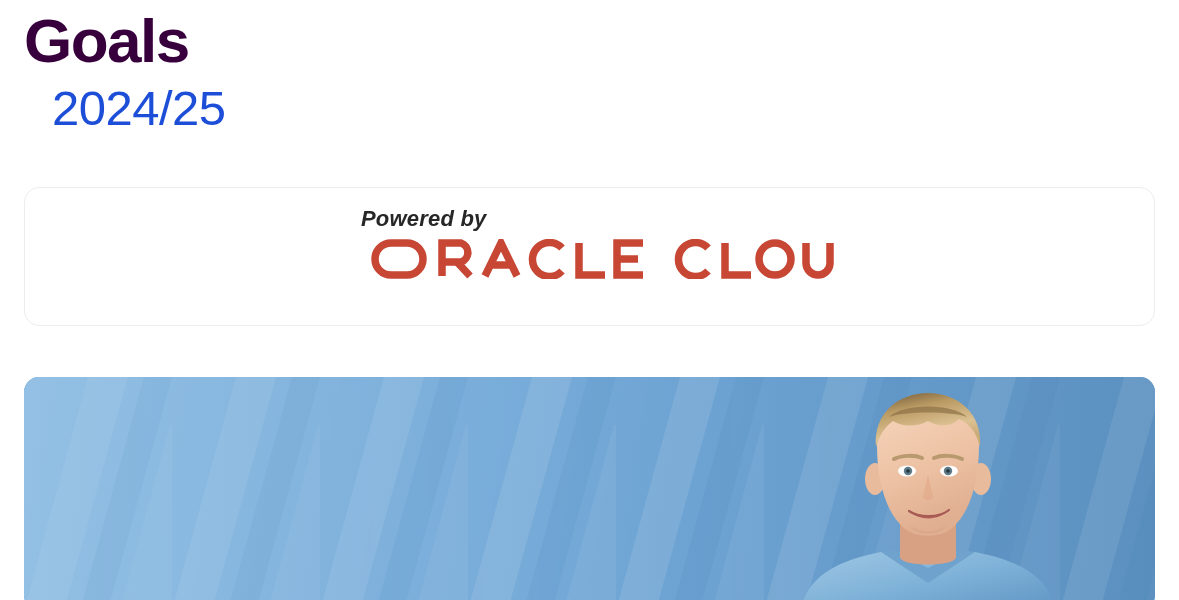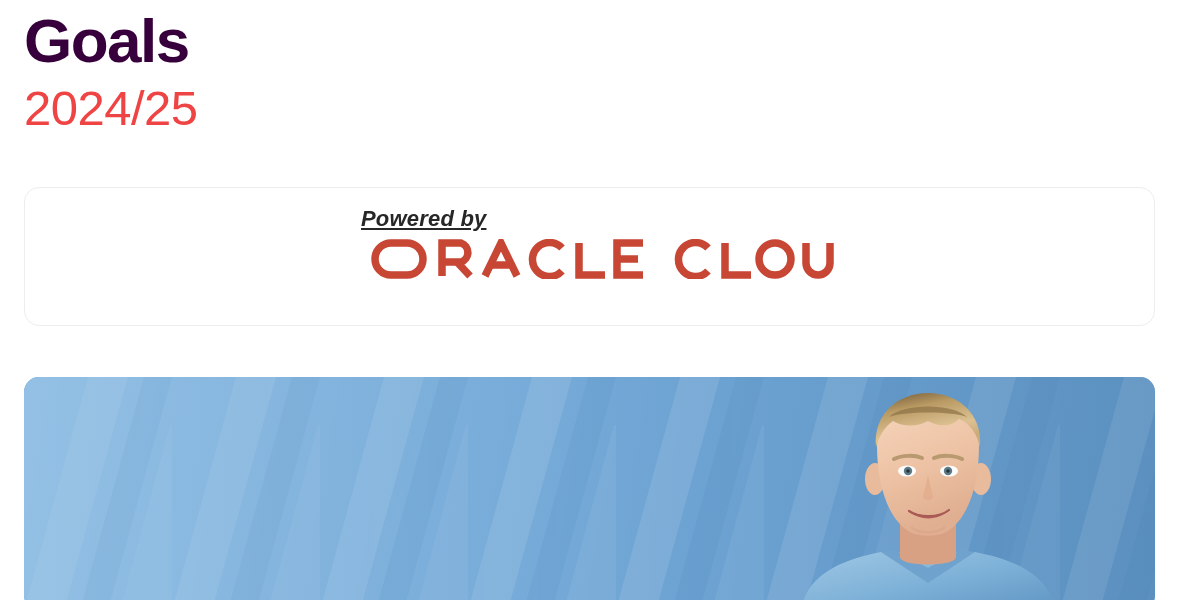--- a/index.html
+++ b/index.html
@@ -14,41 +14,40 @@
 
   
   .header { position:absolute; left:24px; top:0px; }
   .title {
     font-size:62px; font-weight:bold; color:#37003C;
     letter-spacing:-1.5px; line-height:1.08;
     margin-top:8px;
     font-family:"Liberation Sans", sans-serif;
   }
   .subtitle {
-    font-size:49px; font-weight:400; color:#ef4444;
-    letter-spacing:-0.5px; line-height:1.2; margin-top:4px;
+    font-size:49px; font-weight:400; color:#1d4ed8;
+    letter-spacing:-0.5px; line-height:1.2; margin-top:4px;margin-left:28px;
   }
 
   
   .oracle-card {
     position:absolute; left:24px; top:187px;
     width:1131px; height:139px;
     background:#ffffff;
     border:1.5px solid #ededed;
     border-radius:15px;
   }
   .oracle-inner {
     position:absolute; left:336px; top:18px;
     display:flex; flex-direction:column; align-items:flex-start;
   }
   .powered-by {
     font-size:22px; font-style:italic; font-weight:600;
     color:#272727; letter-spacing:0.2px; line-height:1.2;
     font-family:"Liberation Sans", sans-serif;
-    text-decoration:underline;
   }
   .oracle-wordmark {
     margin-top:7px; margin-left:8px;
     display:block;
   }
 
   
   .player-card {
     position:absolute; left:24px; top:377px;
     width:1131px; height:233px;

